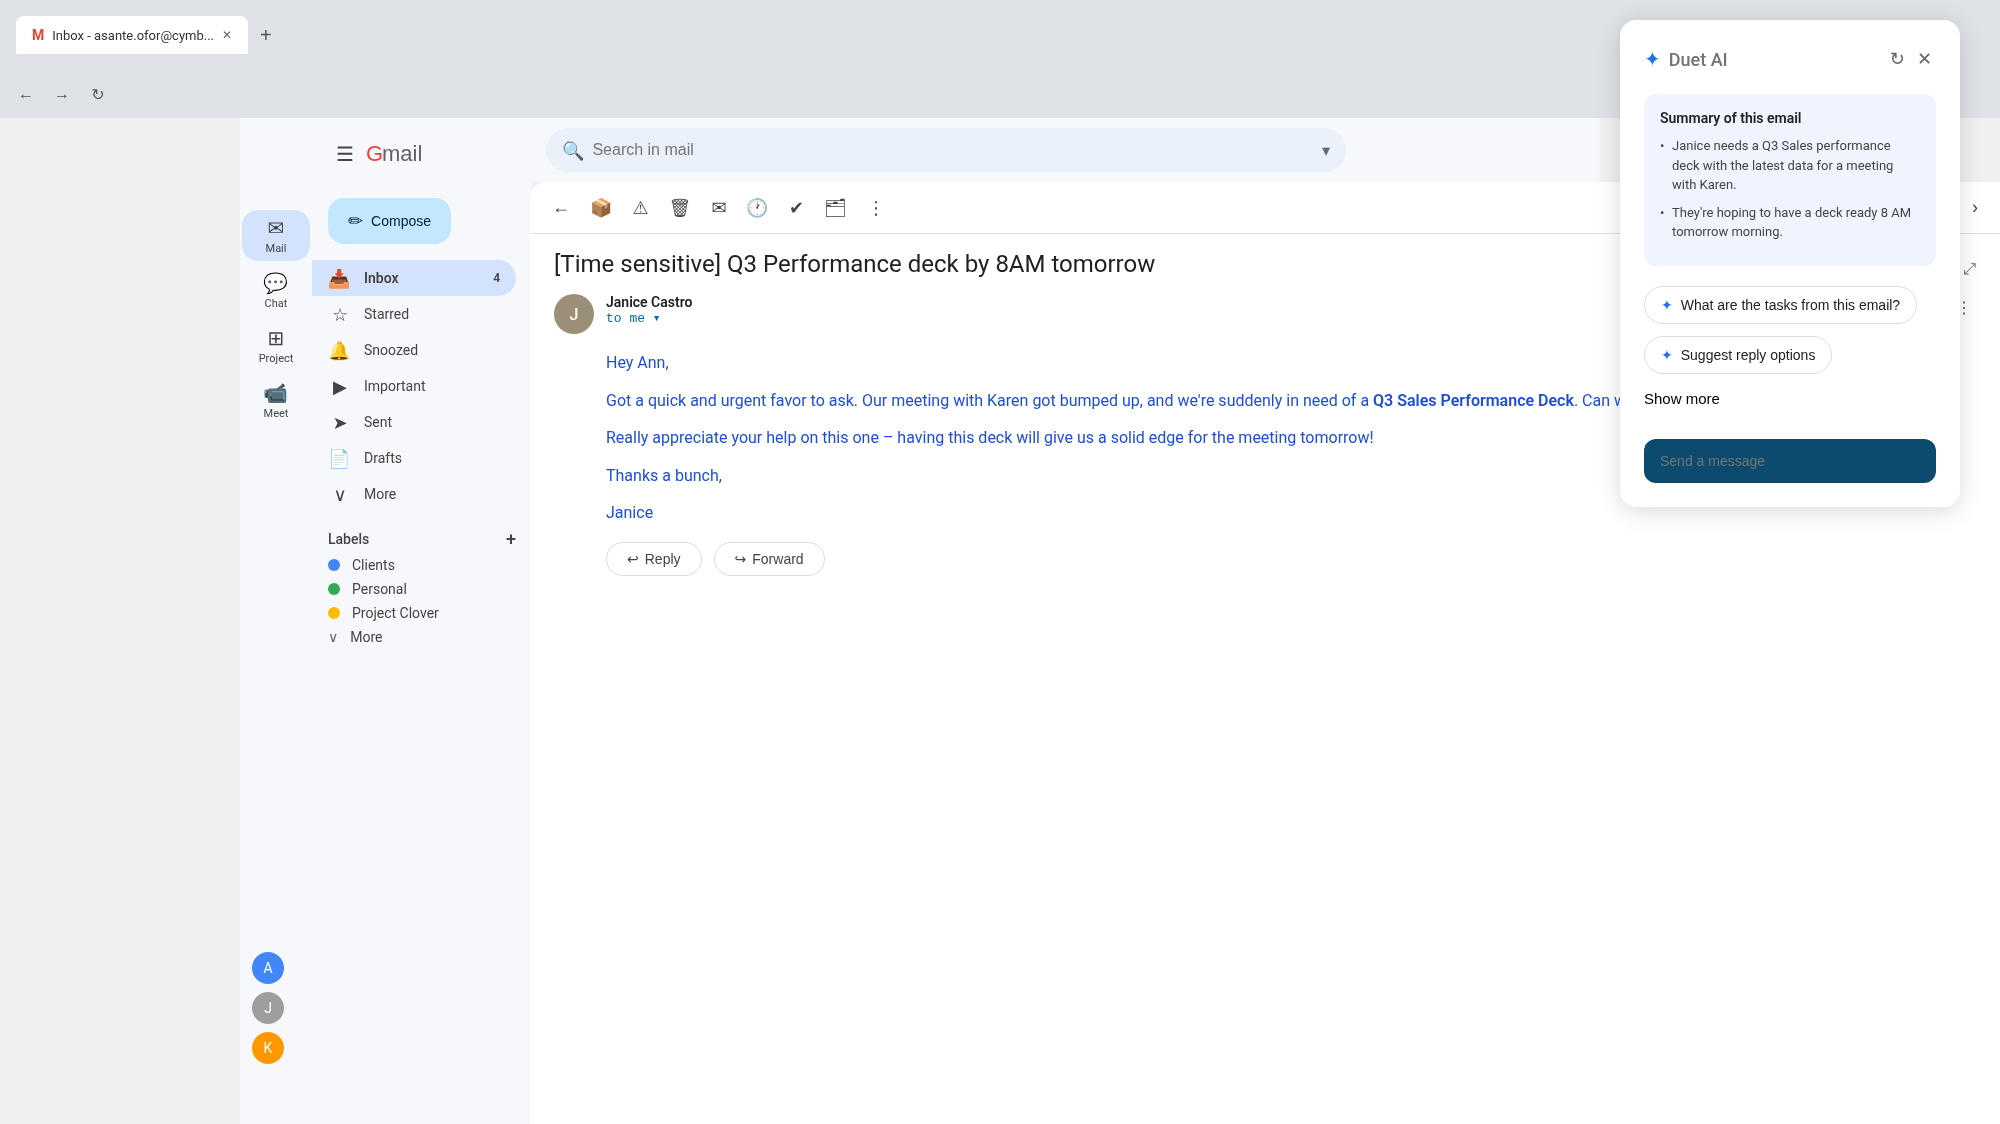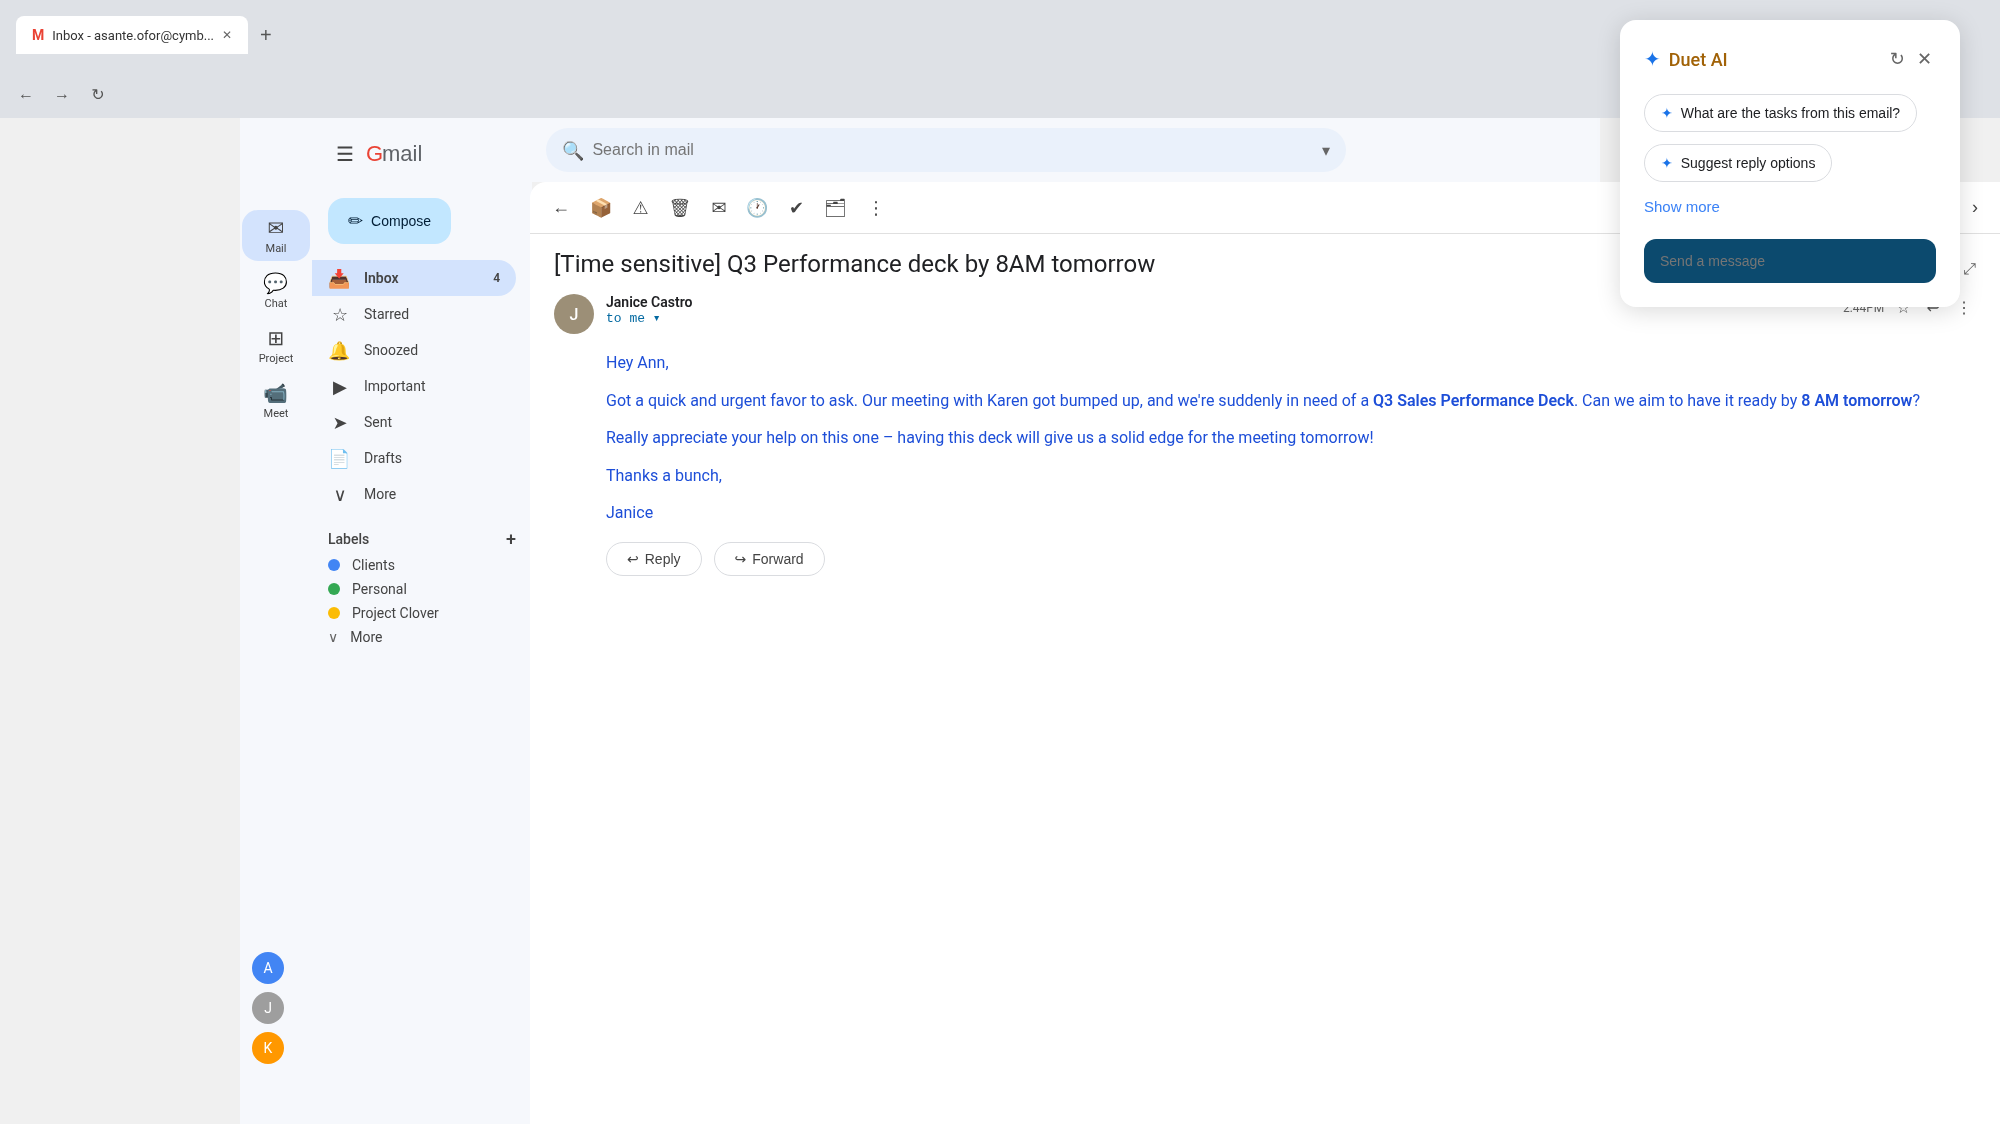--- a/index.html
+++ b/index.html
@@ -435,21 +435,21 @@
       align-items: center;
       gap: 8px;
     }
     .duet-star-icon {
       color: #1a73e8;
       font-size: 20px;
     }
     .duet-title {
       font-size: 18px;
       font-weight: 500;
-      color: #a16207;
+      color: #737373;
     }
     .duet-header-actions {
       display: flex;
       gap: 4px;
     }
     .duet-header-btn {
       background: none;
       border: none;
       cursor: pointer;
       color: #666;
@@ -507,23 +507,23 @@
       color: #1a73e8;
       font-size: 14px;
     }
 
     .show-more-btn {
       background: none;
       border: none;
       cursor: pointer;
       font-size: 15px;
       font-weight: 500;
-      color: #3b82f6;
+      color: #000000;
       padding: 4px 0;
-      margin-bottom: 20px;
+      margin-bottom: 28px;
     }
 
     .message-input {
       width: 100%;
       padding: 14px 16px;
       border: none;
       border-radius: 12px;
       background: #0c4a6e;
       font-size: 14px;
       color: #aaa;
@@ -787,20 +787,27 @@
     <div class="duet-header-actions">
       <button class="duet-header-btn">
         <span>↻</span>
       </button>
       <button class="duet-header-btn">
         <span>✕</span>
       </button>
     </div>
   </div>
 
+  <div class="summary-card">
+    <div class="summary-title">Summary of this email</div>
+    <ul class="summary-list">
+      <li>Janice needs a Q3 Sales performance deck with the latest data for a meeting with Karen.</li>
+      <li>They're hoping to have a deck ready 8 AM tomorrow morning.</li>
+    </ul>
+  </div>
 
   <button class="suggestion-btn">
     <span class="suggestion-star">✦</span>
     <span>What are the tasks from this email?</span>
   </button>
 
   <button class="suggestion-btn">
     <span class="suggestion-star">✦</span>
     <span>Suggest reply options</span>
   </button>

